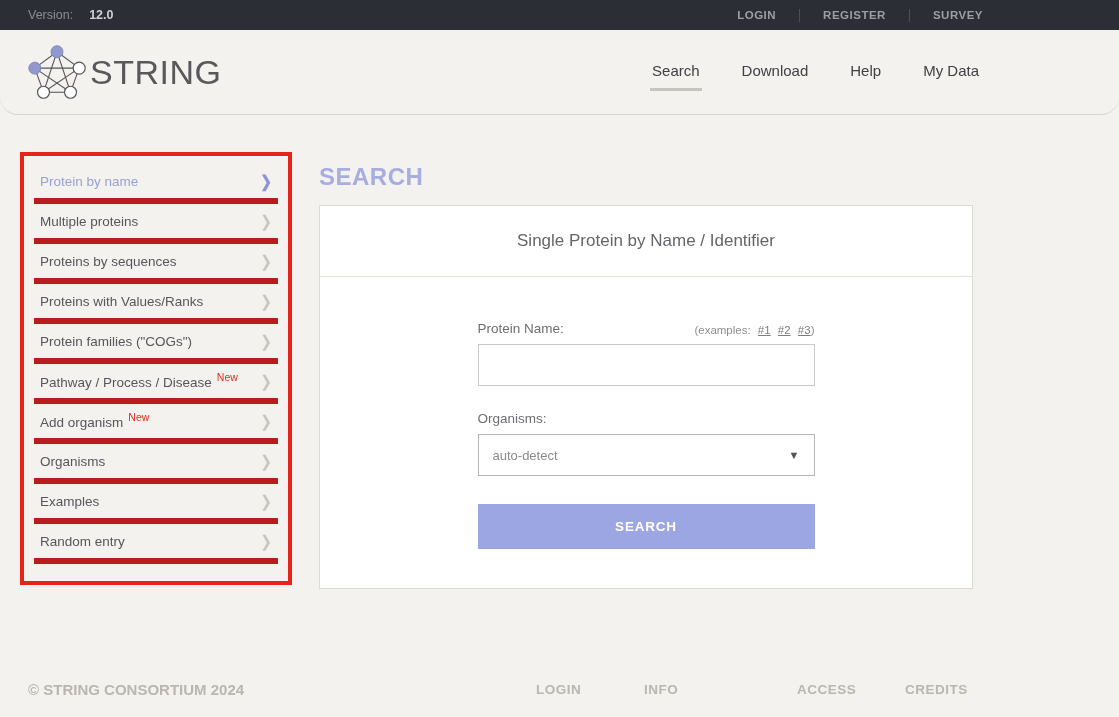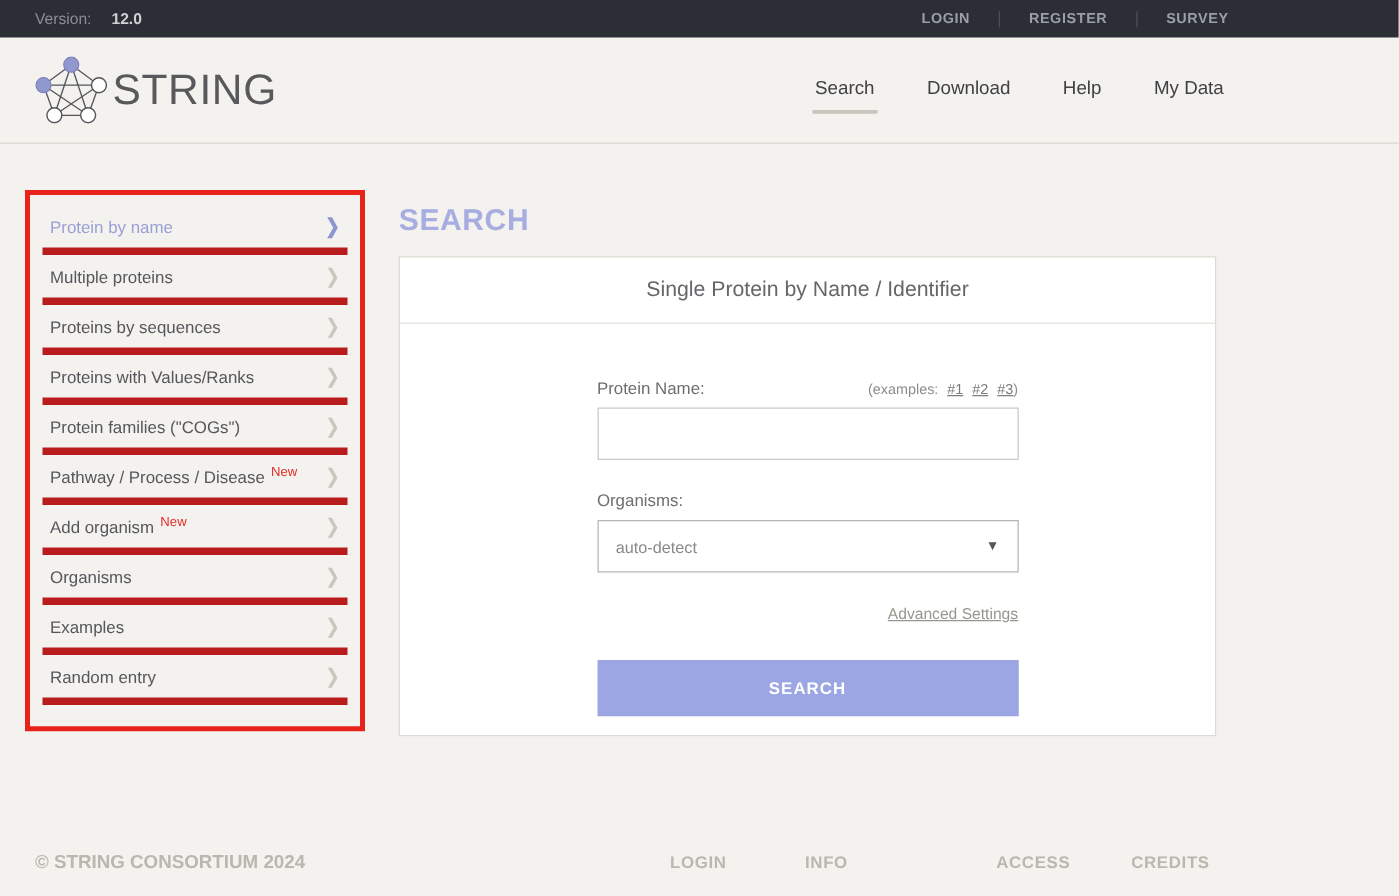--- a/index.html
+++ b/index.html
@@ -24,21 +24,21 @@
   .topbar .acct { display: flex; align-items: center; }
   .topbar .acct a {
     color: #9b9fa6; font-size: 11.5px; font-weight: bold;
     letter-spacing: .5px; text-decoration: none; padding: 0 2px;
   }
   .topbar .sep { width: 1px; height: 13px; background: #4b4f56; margin: 0 21px; }
 
   
   .header {
     height: 85px; display: flex; align-items: center;
-    padding: 0 138px 0 28px; border-bottom: 1px solid #d9d6ce;
+    padding: 0 138px 0 28px; border-bottom: 1px solid #d9d6ce; border-radius: 18px;
   }
   .brand { display: flex; align-items: center; gap: 4px; }
   .brand svg { display: block; }
   .brand-name { font-size: 34px; color: #59595c; letter-spacing: .5px; }
   .nav { margin-left: auto; display: flex; gap: 38px; align-items: center; }
   .nav-item {
     font-size: 15px; color: #404045; text-decoration: none;
     padding: 8px 2px 12px; position: relative; cursor: pointer;
   }
   .nav-item.active::after {
@@ -70,21 +70,21 @@
   
   .content { position: absolute; left: 319px; top: 163px; width: 654px; }
   .page-title {
     font-size: 24px; font-weight: bold; color: #a7ade0; letter-spacing: .5px;
   }
   .card {
     margin-top: 14px; background: #ffffff;
     border: 1px solid #dcdad2; height: 384px;
   }
   .card-title-wrap {
-    height: 53px; display: flex; align-items: center; justify-content: center;
+    height: 71px; display: flex; align-items: center; justify-content: center;
     border-bottom: 1px solid #e3e1d9;
   }
   .card-title { font-size: 17px; color: #66666a; }
   .form { width: 337px; margin: 0 auto; padding-top: 32px; }
   .label-row {
     display: flex; justify-content: space-between; align-items: flex-end;
     margin-bottom: 8px;
     margin-top: 12px;
   }
   .field-label { font-size: 13.5px; color: #6e6e72; }
@@ -239,23 +239,20 @@
           </span>
         </div>
         <input class="text-input" type="text" value="" style="">
 
         <div class="field-label org-label">Organisms:</div>
         <div class="select-box">
           <span class="select-value">auto-detect</span>
           <span class="select-arrow">▼</span>
         </div>
 
-        <div class="advanced-row">
-          <a class="advanced-link">Advanced Settings</a>
-        </div>
 
         <button class="search-btn">SEARCH</button>
       </div>
     </div>
   </div>
 
   <div class="footer">
     <span class="copyright">© STRING CONSORTIUM 2024</span>
     <a class="footer-link" style="left:536px">LOGIN</a>
     <a class="footer-link" style="left:644px">INFO</a>

